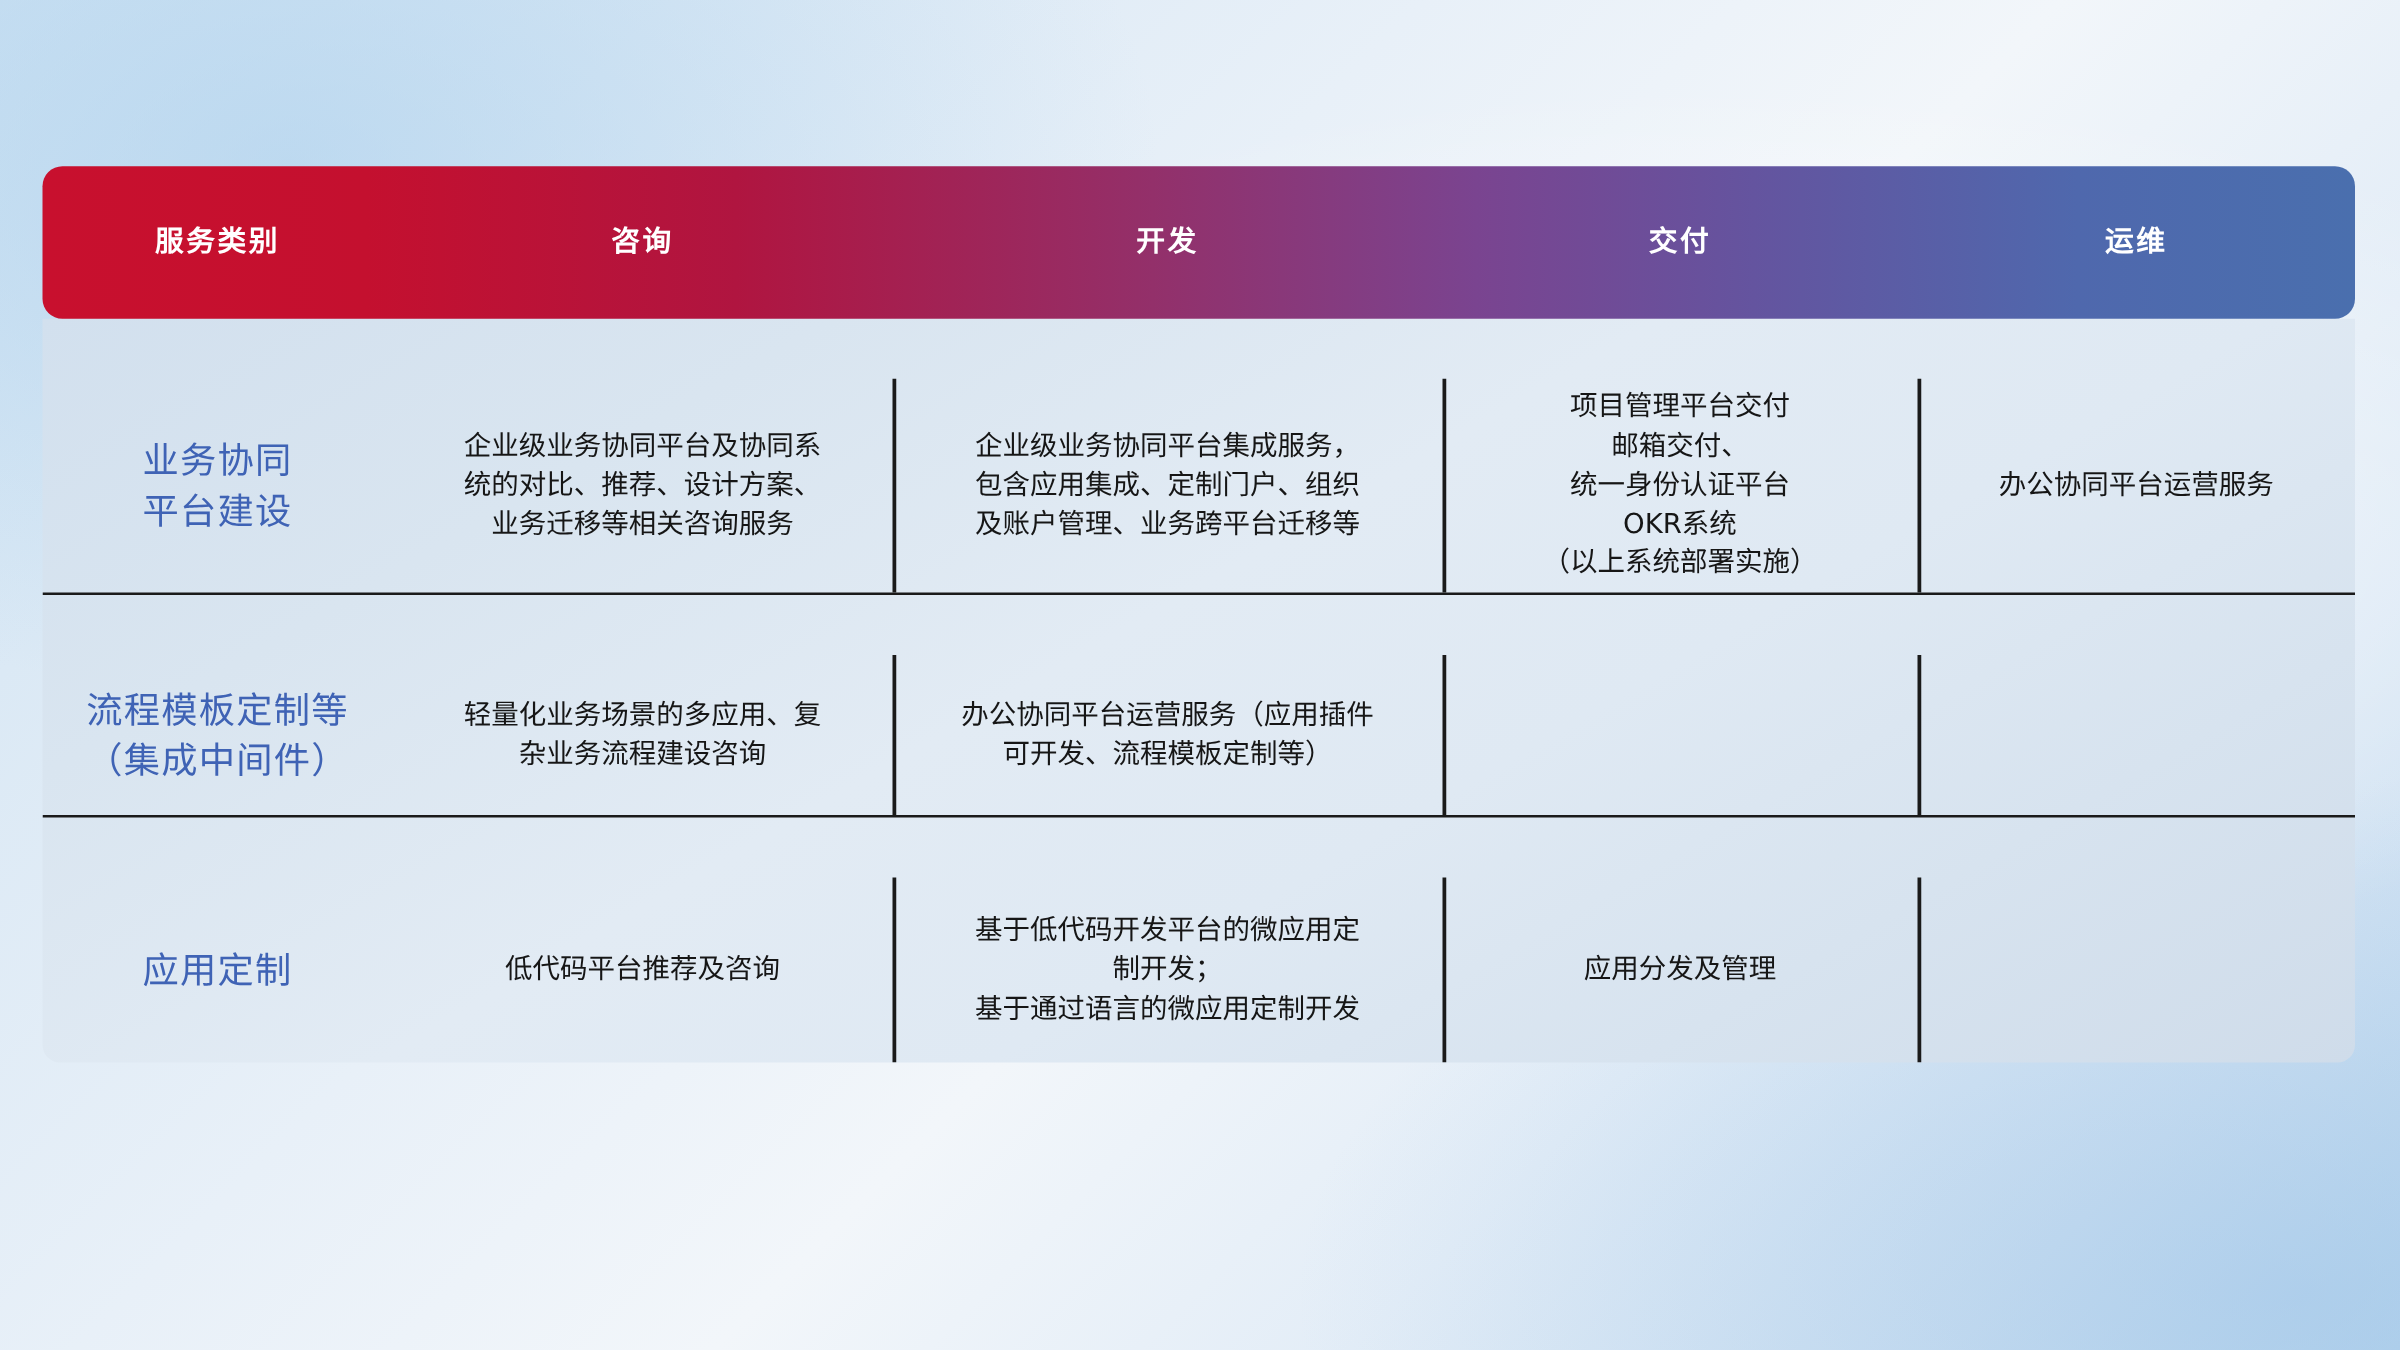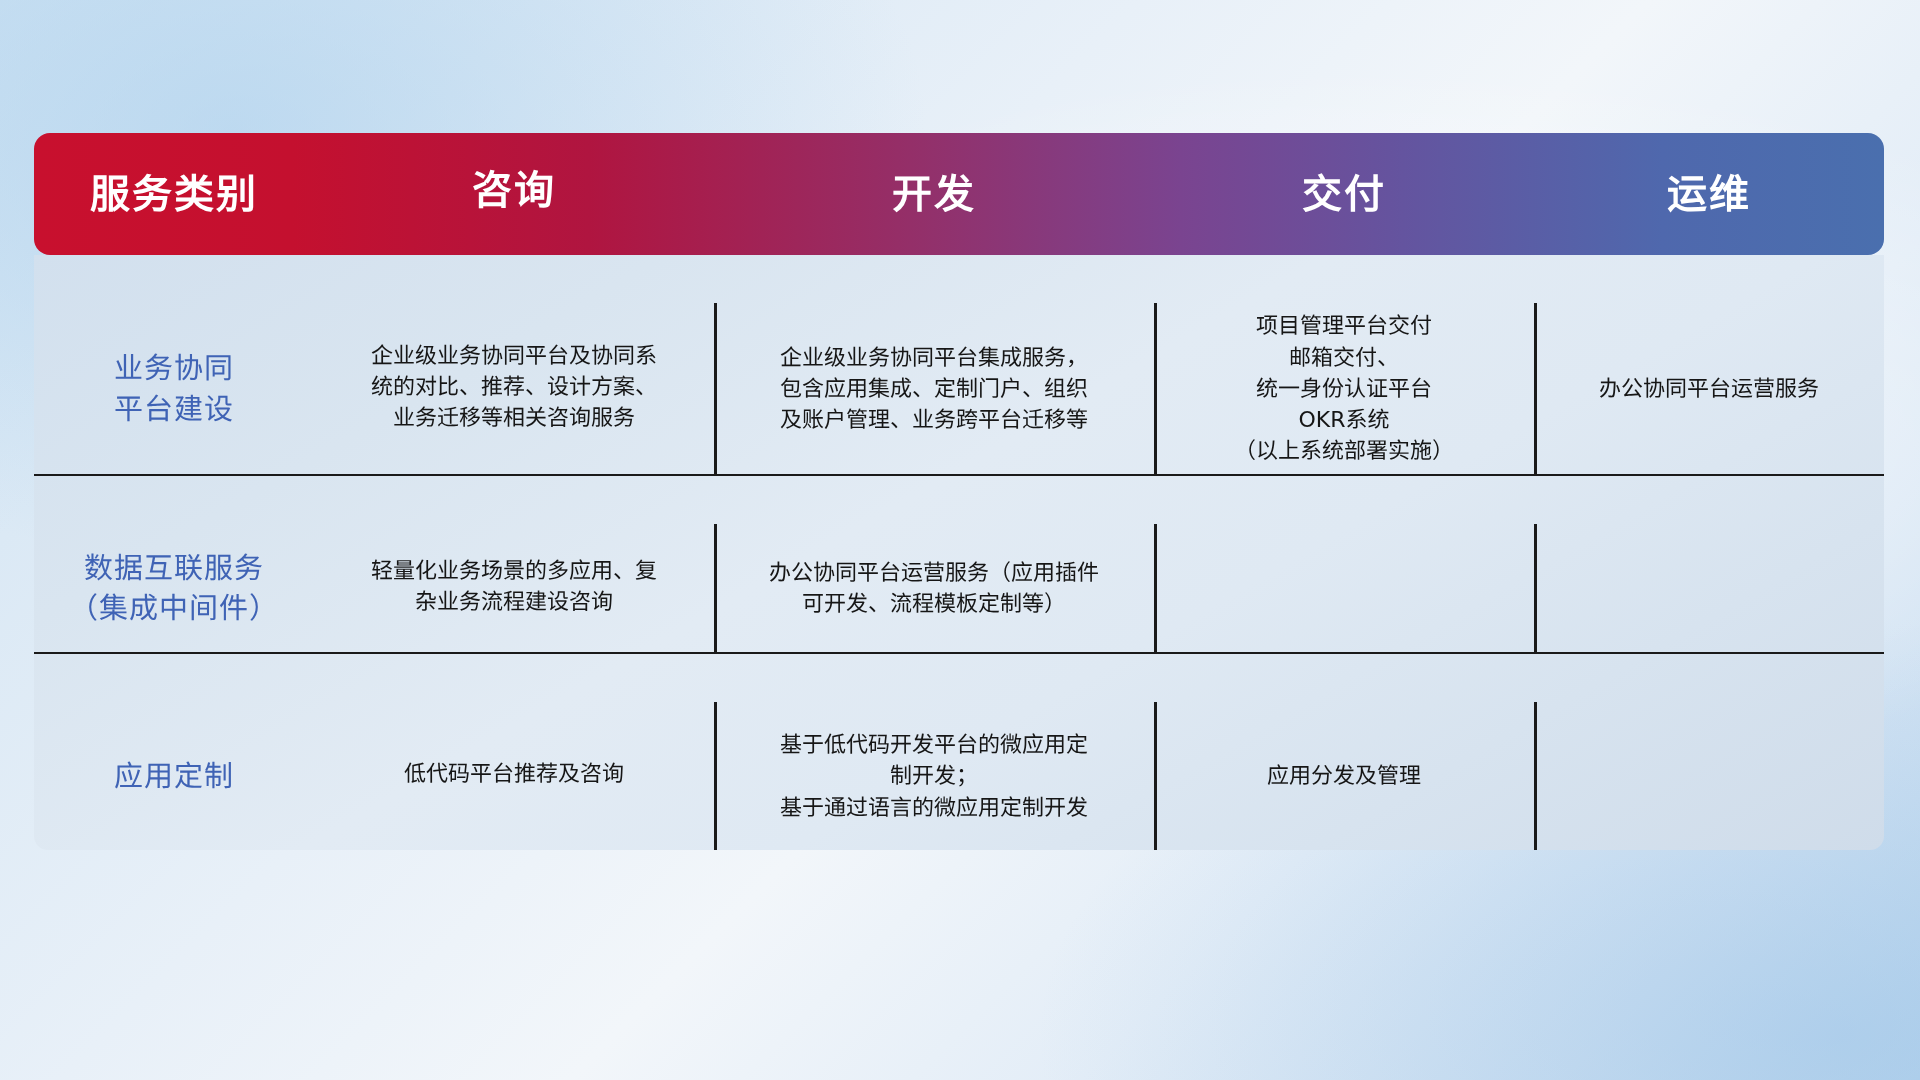--- a/index.html
+++ b/index.html
@@ -58,30 +58,30 @@
         #4f68ad 88%,
         #4a6fae 100%);
     position: relative;
     z-index: 3;
   }
   .th {
     display: flex;
     align-items: center;
     justify-content: center;
     color: #ffffff;
-    font-size: 40px;
+    font-size: 23px;
     font-weight: bold;
     letter-spacing: 2px;
     line-height: 1;
     user-select: none;
   }
 
   
   .c0 { width: 280px; flex: 0 0 280px; }
-  .c1 { width: 400px; flex: 0 0 400px; font-family: Liberation Mono, monospace; }
+  .c1 { width: 400px; flex: 0 0 400px; }
   .c2 { width: 440px; flex: 0 0 440px; }
   .c3 { width: 380px; flex: 0 0 380px; }
   .c4 { width: 350px; flex: 0 0 350px; }
 
   
   .tbody {
     position: relative;
     background: linear-gradient(150deg,
         #d2e0ee 0%,
         #d9e5f0 22%,
@@ -167,21 +167,21 @@
 及账户管理、业务跨平台迁移等</div>
         <div class="td c3 rule-left">项目管理平台交付
 邮箱交付、
 统一身份认证平台
 OKR系统
 （以上系统部署实施）</div>
         <div class="td c4 rule-left">办公协同平台运营服务</div>
       </div>
 
       <div class="tr r1">
-        <div class="td c0 row-label">数据互联服务
+        <div class="td c0 row-label">流程模板定制等
 （集成中间件）</div>
         <div class="td c1">轻量化业务场景的多应用、复
 杂业务流程建设咨询</div>
         <div class="td c2 rule-left">办公协同平台运营服务（应用插件
 可开发、流程模板定制等）</div>
         <div class="td c3 rule-left"></div>
         <div class="td c4 rule-left"></div>
       </div>
 
       <div class="tr r2">

